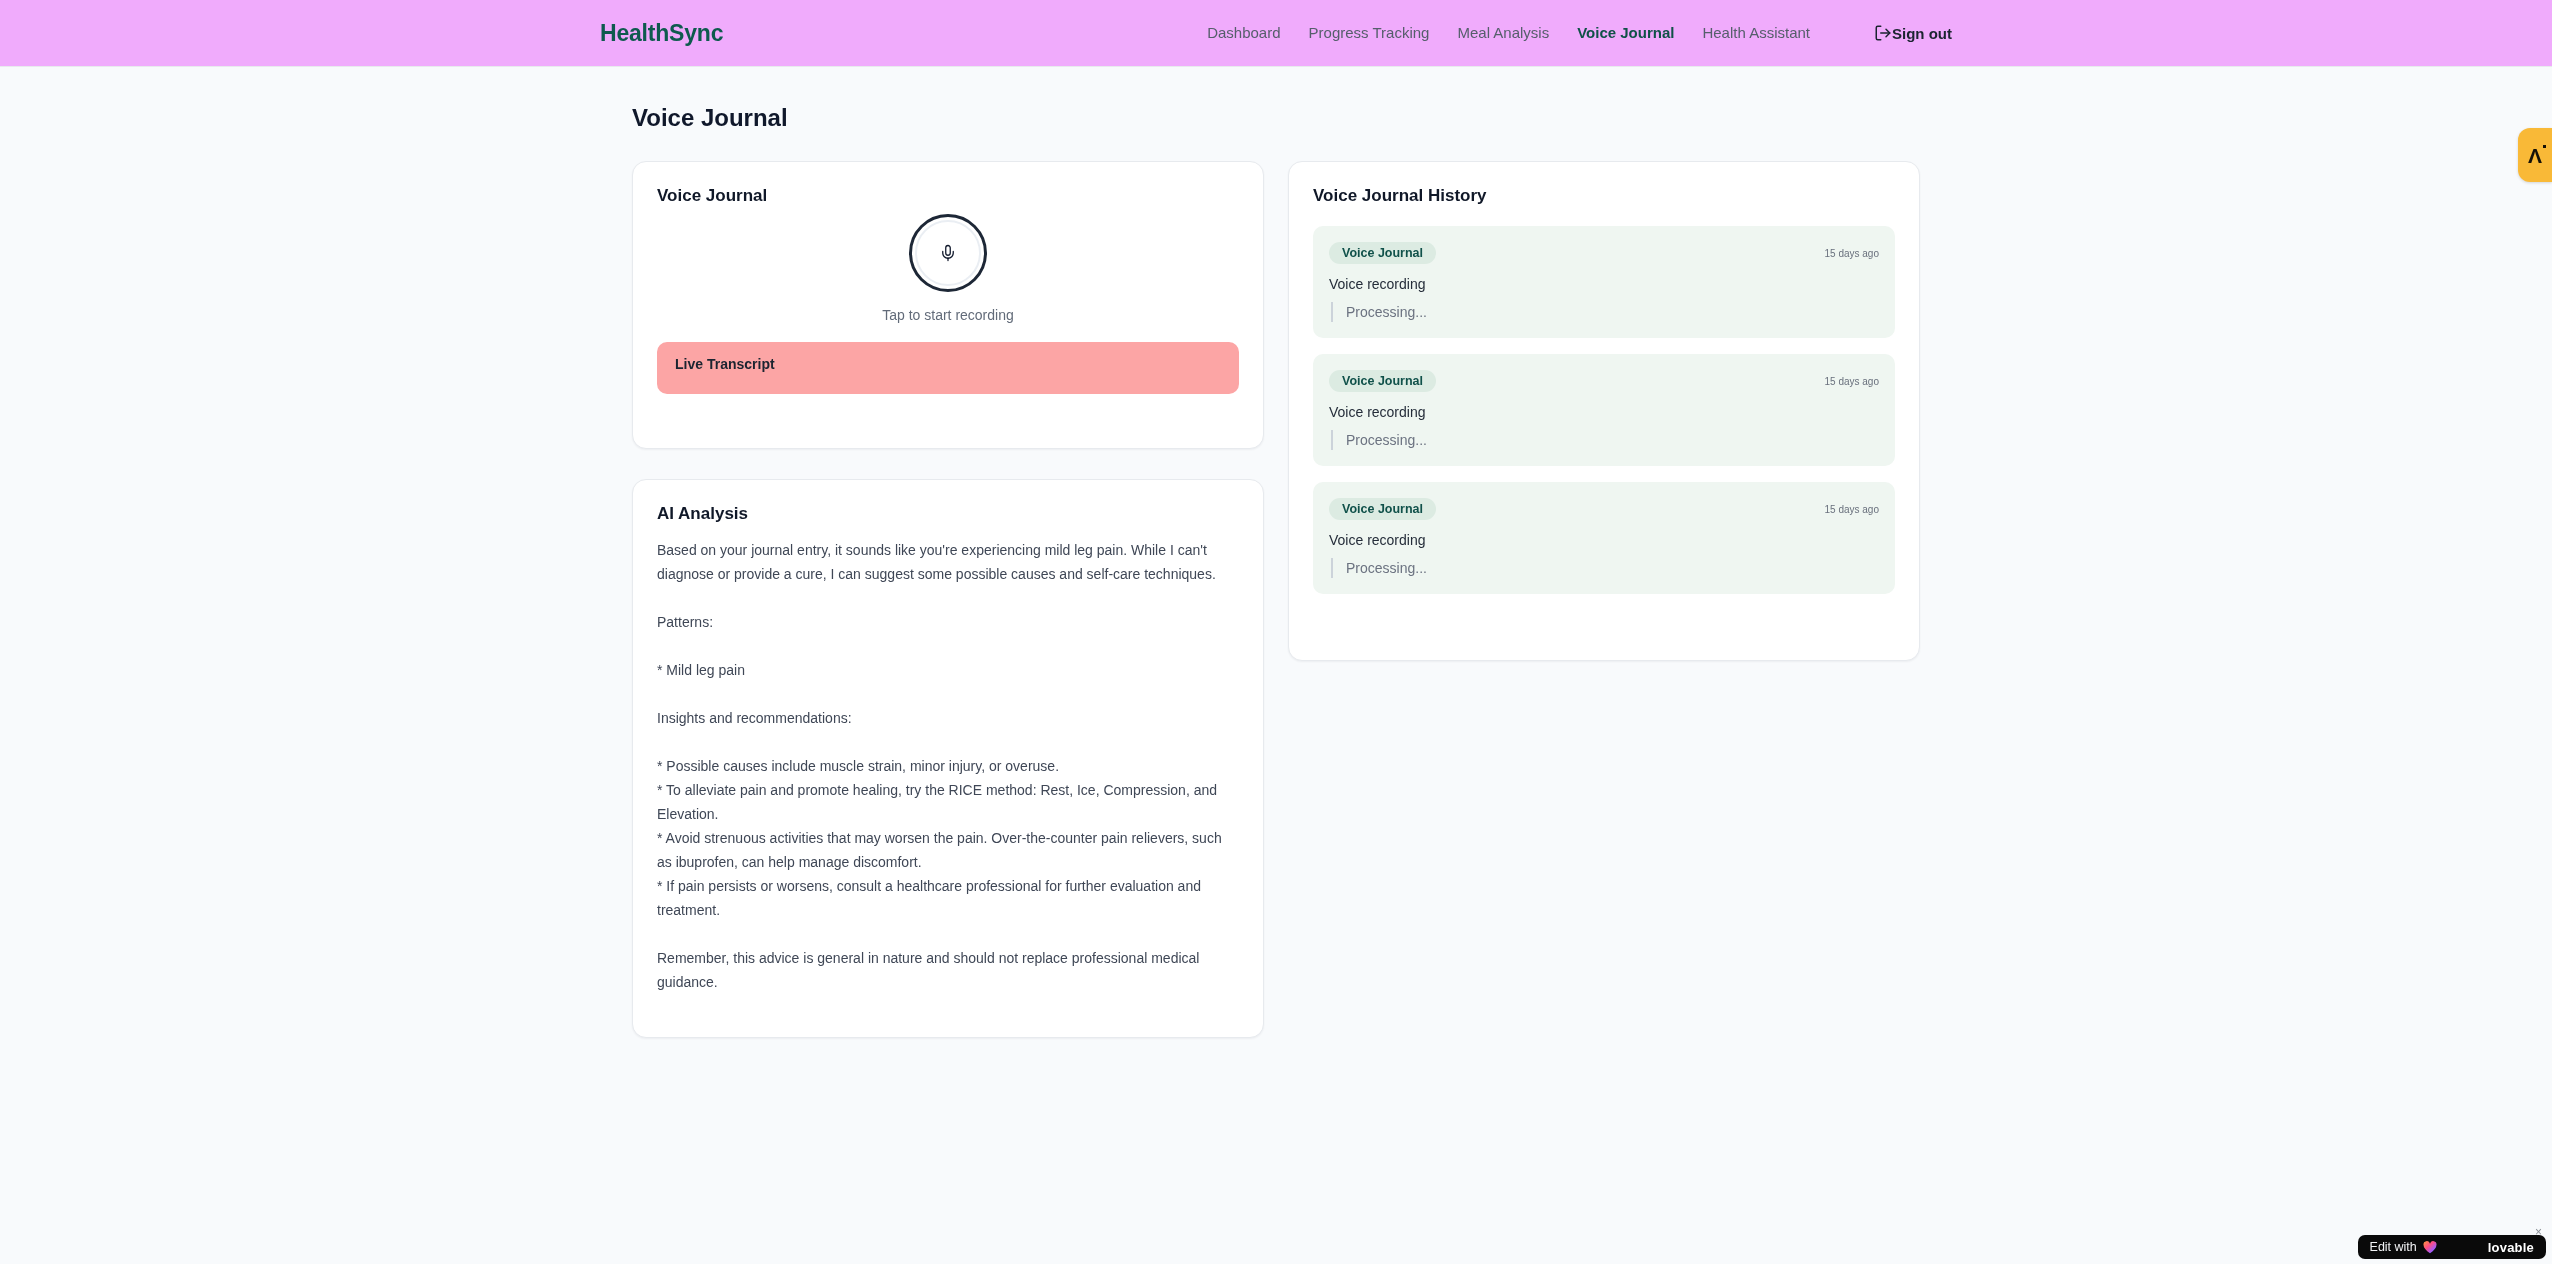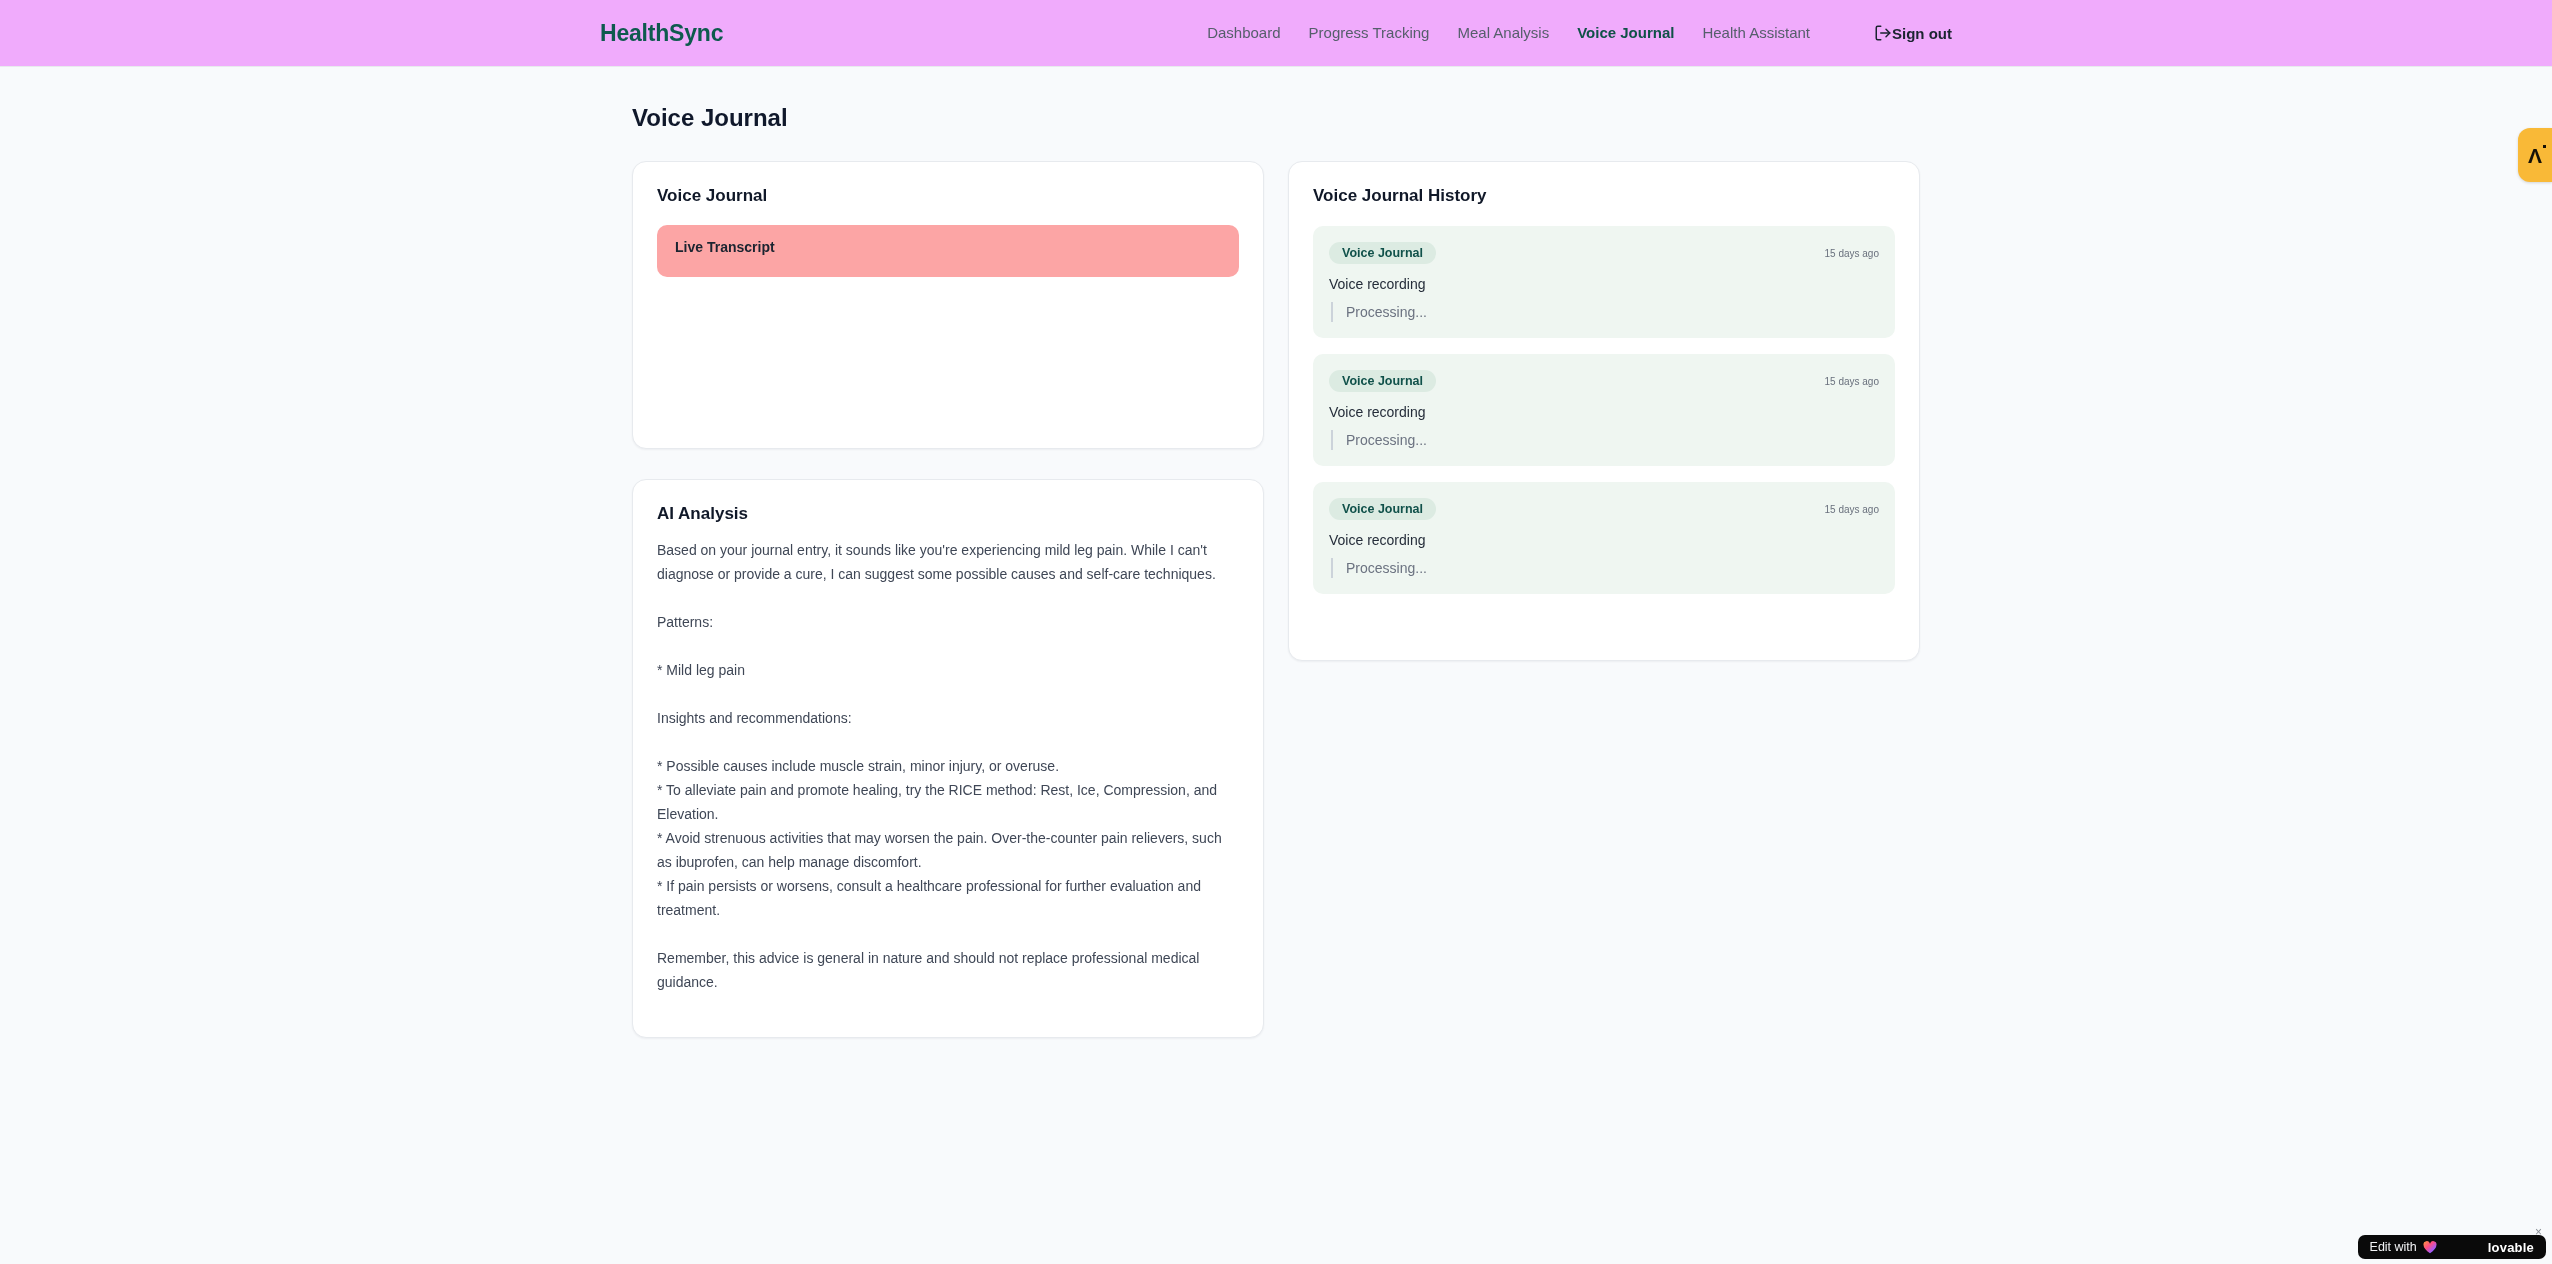--- a/index.html
+++ b/index.html
@@ -253,20 +253,32 @@
 
 <main class="main">
   <h1 class="page-title">Voice Journal</h1>
 
   <div class="columns">
 
     <div class="col">
 
       <section class="card recorder-card">
         <h2 class="card-title">Voice Journal</h2>
+        <div class="rec-center">
+          <button class="mic-btn">
+            <span>
+              <svg class="icon-svg" width="18" height="24" viewBox="0 0 24 24" fill="none" stroke="#0f172a" stroke-width="1.7" stroke-linecap="round" stroke-linejoin="round">
+                <path d="M12 2a3 3 0 0 0-3 3v7a3 3 0 0 0 6 0V5a3 3 0 0 0-3-3z"></path>
+                <path d="M19 10v2a7 7 0 0 1-14 0v-2"></path>
+                <line x1="12" y1="19" x2="12" y2="22"></line>
+              </svg>
+            </span>
+          </button>
+          <div class="tap-hint">Tap to start recording</div>
+        </div>
         <div class="transcript-box">
           <div class="transcript-title">Live Transcript</div>
         </div>
       </section>
 
       <section class="card analysis-card">
         <h2 class="card-title">AI Analysis</h2>
         <div class="analysis-body">Based on your journal entry, it sounds like you're experiencing mild leg pain. While I can't diagnose or provide a cure, I can suggest some possible causes and self-care techniques.
 
 Patterns:

